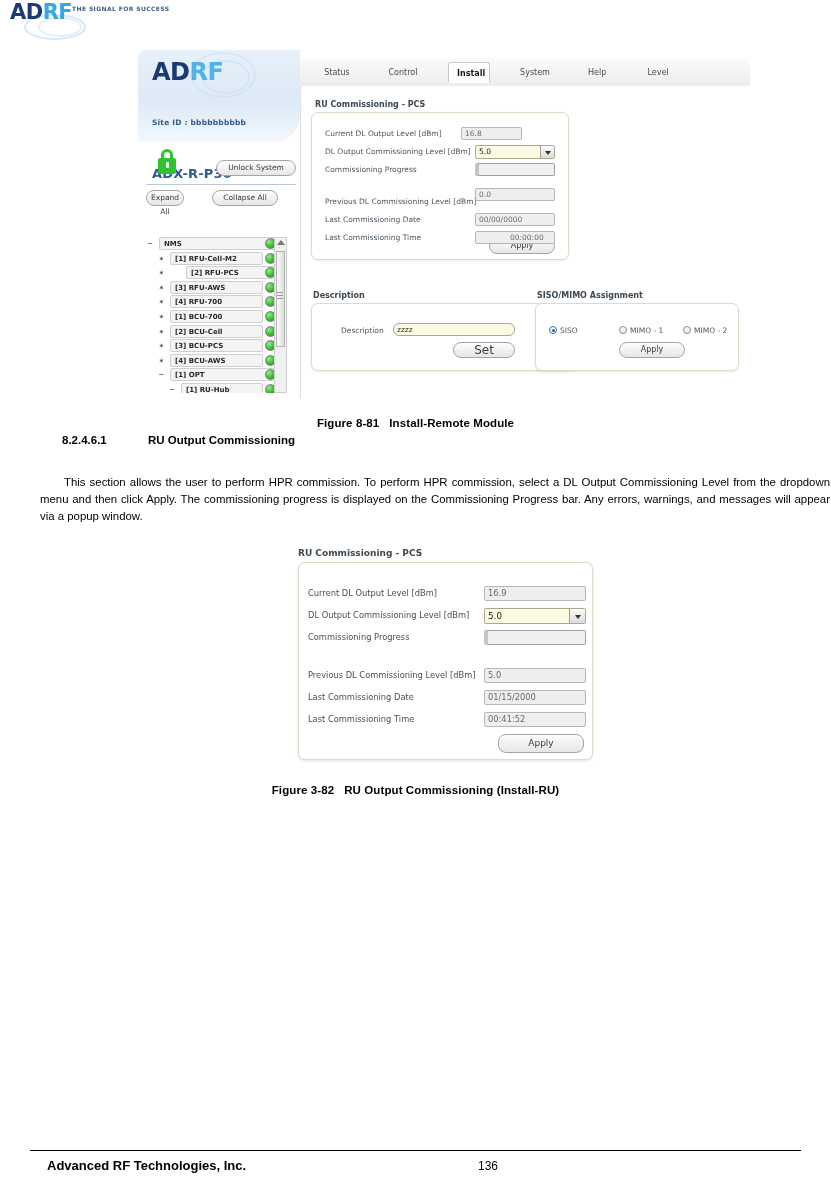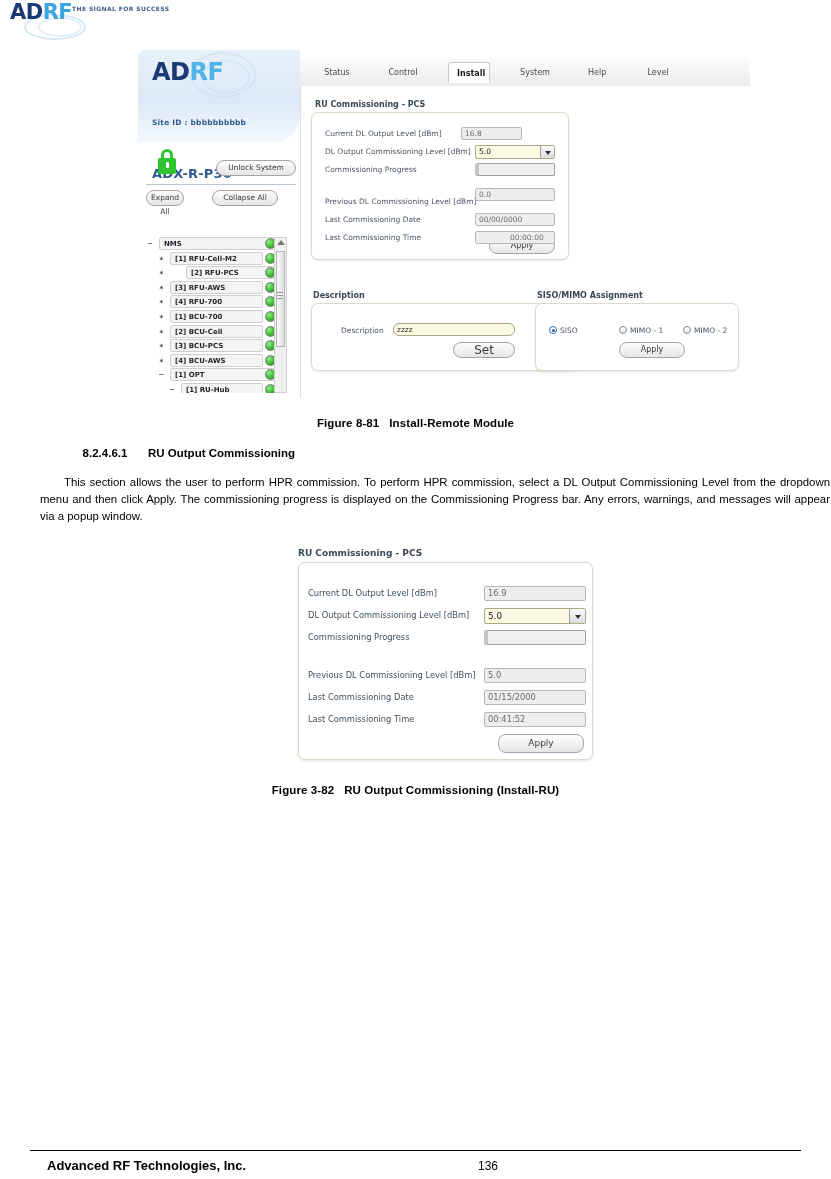--- a/index.html
+++ b/index.html
@@ -608,21 +608,21 @@
         <div class="form-label" style="left: 24px; top: 146px;">Last Commissioning Time</div>
         <div class="field" style="left: 174px; top: 145px; width: 80px; padding-left: 34px;">00:00:00</div>
       </div>
   </div>
 </div>
 
 <div class="figcaption" style="top:417px;">
   <span>Figure 8-81</span><span class="gap"></span><span>Install-Remote Module</span>
 </div>
 
-<div class="section-head" style="top:447px;text-align:center;">
+<div class="section-head" style="top:434px;">
   <span class="num">8.2.4.6.1</span><span>RU Output Commissioning</span>
 </div>
 
 <div class="body-text" style="top:474px;">This section allows the user to perform HPR commission. To perform HPR commission, select a DL Output Commissioning Level from the dropdown menu and then click Apply. The commissioning progress is displayed on the Commissioning Progress bar.  Any errors, warnings, and messages will appear via a popup window.</div>
 
 <div class="gui-shot" id="figure2">
   <div id="fig2">
     <div class="group-title" style="left:8px; top:0px; font-size:9px;">RU Commissioning - PCS</div>
     <div id="fig2-box"></div>
     <div class="btn" id="fig2-apply" style="left:208px; top:186px; width:86px; height:19px; line-height:17px; font-size:9px;">Apply</div>

